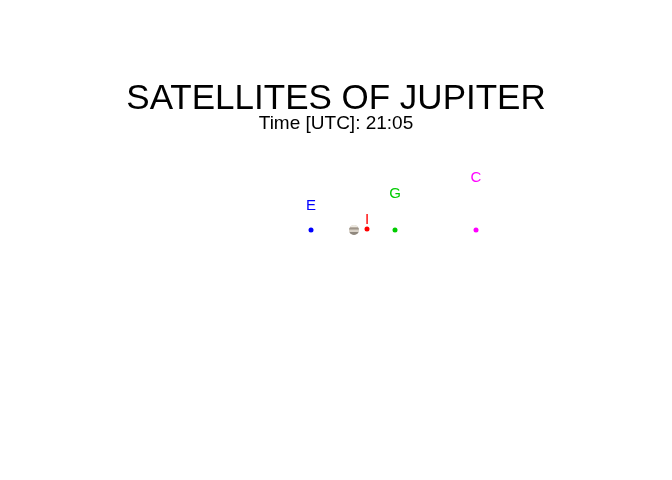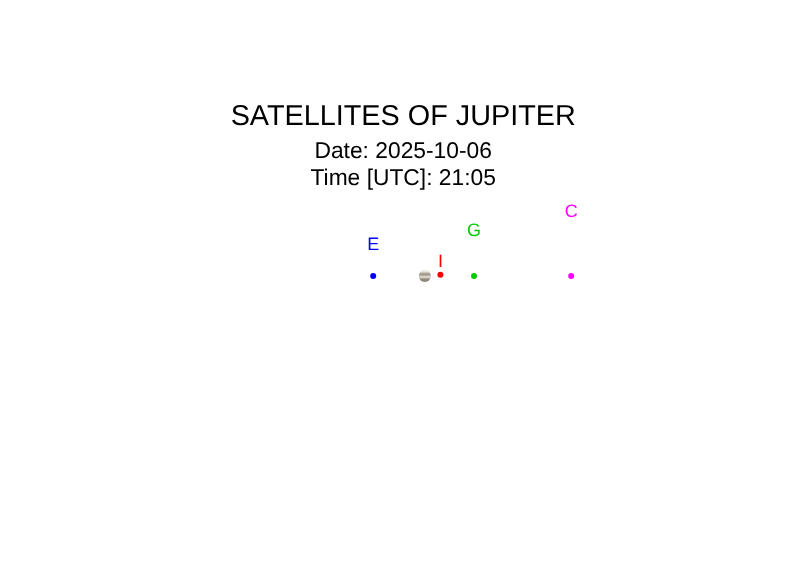--- a/index.html
+++ b/index.html
@@ -24,21 +24,21 @@
   #heading {
     position: absolute;
     left: 0;
     top: 82px;
     width: 672px;
     text-align: center;
     pointer-events: none;
   }
   #chart-title {
     display: block;
-    font-size: 24px;
+    font-size: 35px;
     line-height: 30px;
     color: #000000;
     letter-spacing: 0px;
     white-space: nowrap;
   }
   .subtitle-line {
     display: block;
     font-size: 19px;
     line-height: 22px;
     color: #000000;
@@ -96,21 +96,20 @@
     width: 100%;
   }
 </style>
 </head>
 <body>
 
 <div id="screen" style="width: 672px; height: 480px; background: rgb(255, 255, 255);">
 
   <div id="heading">
     <span id="chart-title">SATELLITES OF JUPITER</span>
-    <span id="subtitle-date" class="subtitle-line">Date: 2025-10-06</span>
     <span id="subtitle-time" class="subtitle-line">Time [UTC]: 21:05</span>
   </div>
 
   <div id="sky">
 
     <div id="jupiter-group" style="left: 354px; top: 230px;">
       <div id="jupiter-disk" style="width: 10px; height: 10px; background: rgb(185, 176, 164);">
         <div class="band" style="top: 0%; height: 22%; background: rgba(255, 252, 246, 0.75);"></div>
         <div class="band" style="top: 26%; height: 18%; background: rgba(120, 110, 100, 0.4);"></div>
         <div class="band" style="top: 50%; height: 20%; background: rgba(255, 250, 242, 0.45);"></div>

